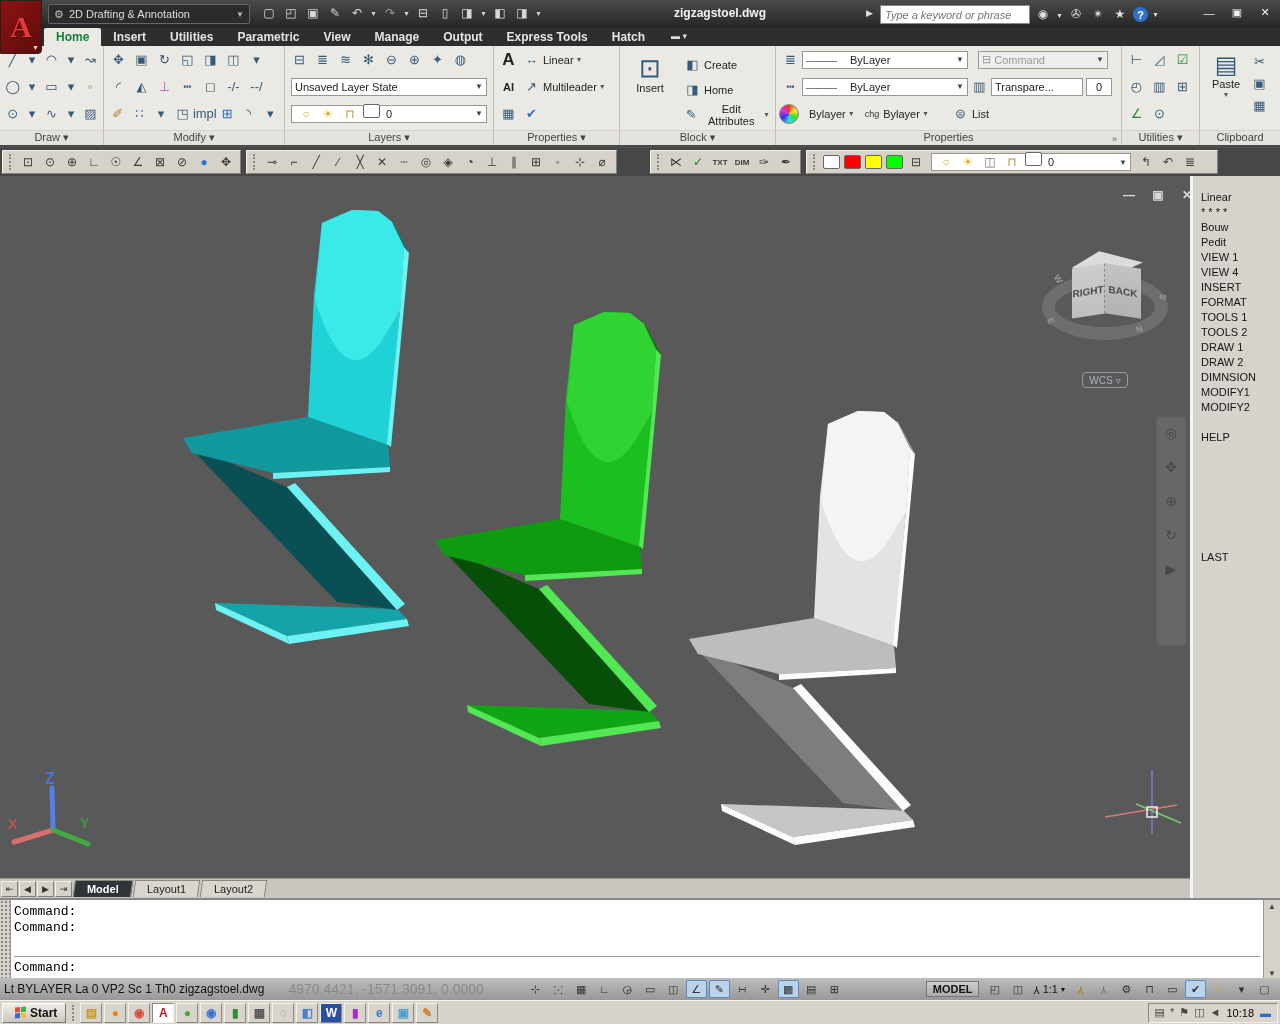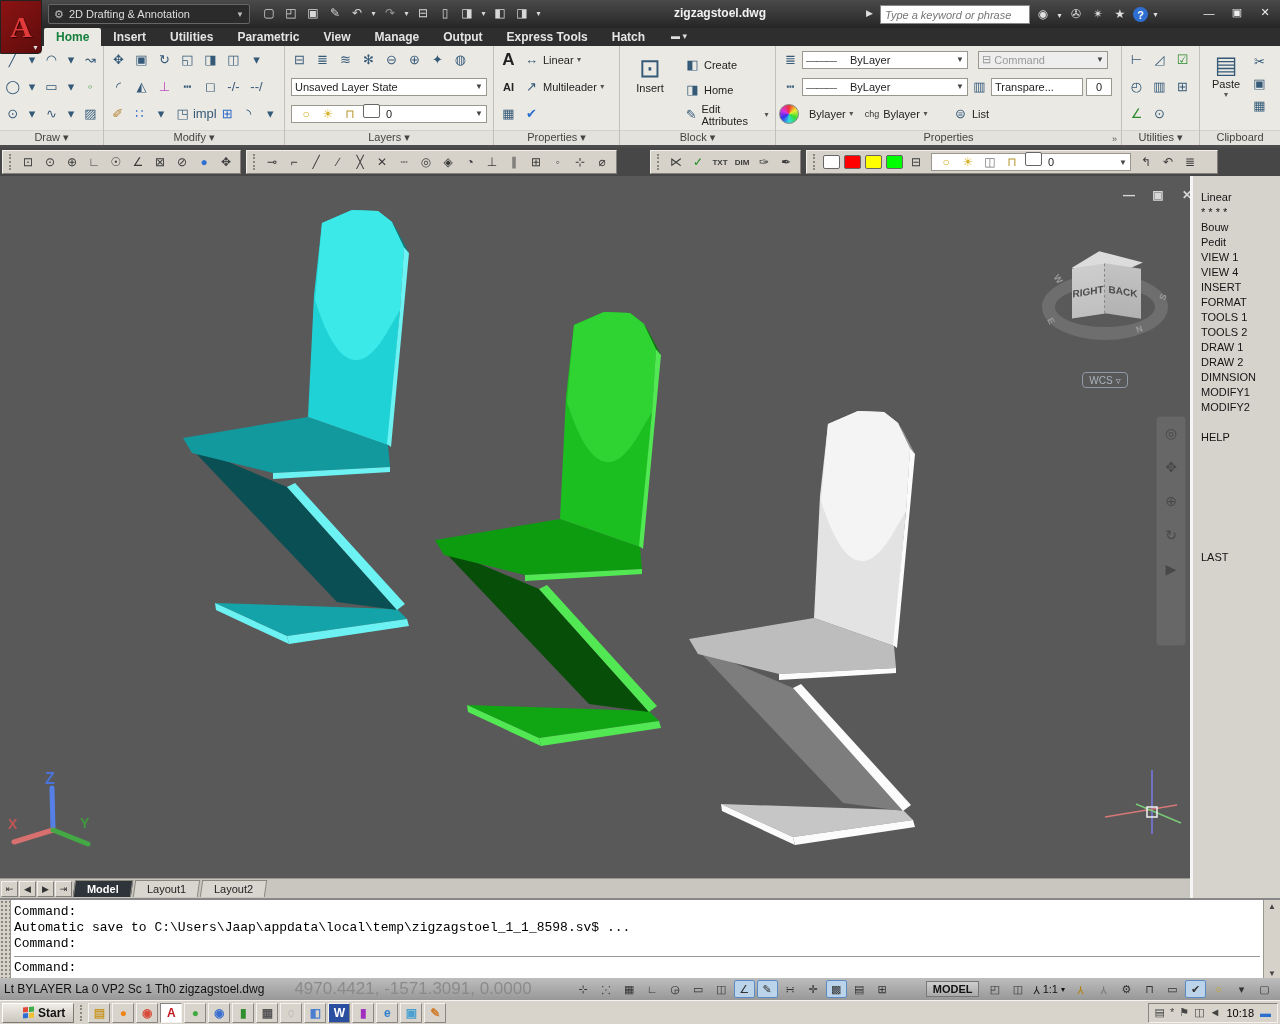--- a/index.html
+++ b/index.html
@@ -112,32 +112,32 @@
   #cmd-hist { position:absolute; left:14px; top:4px; right:20px; }
   .cmd-line { display:block; font-family:"Liberation Mono",monospace; font-size:13px; color:#000; line-height:16px; white-space:pre; }
   #cmd-prompt-row { position:absolute; left:14px; right:20px; top:56px; border-top:1px solid #999; padding-top:3px; }
   #cmd-scroll { position:absolute; right:0; top:0; width:17px; height:80px; background:#d6d2ca; border-left:1px solid #9a978f;
     display:flex; flex-direction:column; justify-content:space-between; align-items:center; font-size:8px; color:#444; padding:2px 0; }
 
   
   #statusbar { position:absolute; left:0; top:978px; width:1280px; height:22px;
     background:linear-gradient(#bdbdbd,#989898); display:flex; align-items:center; font-size:12px; color:#111;
     padding:0 4px; }
-  #status-coords { color:#8a8a8a; margin-left:30px; font-size:17px; }
+  #status-coords { color:#8a8a8a; margin-left:24px; font-size:14px; }
   .sbtn { display:inline-flex; width:21px; height:18px; align-items:center; justify-content:center; font-size:11px;
     color:#333; border:1px solid transparent; border-radius:2px; margin:0 1px; }
   .sbtn.pressed { background:#bcd4ea; border-color:#5b8bc2; }
   #model-btn { border:1px solid #777; background:linear-gradient(#cfcfcf,#aaa); padding:1px 6px; font-size:11px;
     font-weight:bold; margin:0 4px; }
   .scale-combo { display:flex; align-items:center; gap:3px; font-size:11px; padding:0 4px; }
 
   
   #taskbar { position:absolute; left:0; top:1000px; width:1280px; height:24px; background:#d8d4cb;
     border-top:1px solid #f5f3ef; display:flex; align-items:center; padding:0 2px; }
-  #start-btn { display:flex; align-items:center; gap:4px; height:20px; padding:0 8px 0 20px;
+  #start-btn { display:flex; align-items:center; gap:4px; height:20px; padding:0 8px 0 12px;
     background:linear-gradient(#efece6,#cbc7be); border:1px solid; border-color:#fff #7d7a74 #7d7a74 #fff;
     font-weight:bold; font-size:12px; color:#111; }
   .winflag { display:grid; grid-template-columns:5px 5px; grid-template-rows:5px 5px; gap:1px; transform:skewY(-6deg); }
   .winflag i { display:block; }
   .qlbtn { width:22px; height:20px; margin-left:2px; display:inline-flex; align-items:center; justify-content:center;
     background:#d8d4cb; border:1px solid; border-color:#f4f2ee #8a8782 #8a8782 #f4f2ee; font-size:12px; font-weight:bold; }
   .qlbtn.pressed { border-color:#8a8782 #f4f2ee #f4f2ee #8a8782; background:#fff; }
   #tray { margin-left:auto; display:flex; align-items:center; gap:6px; height:20px; padding:0 6px;
     border:1px solid; border-color:#8a8782 #f4f2ee #f4f2ee #8a8782; font-size:11px; }
   #tray .tico { font-size:11px; color:#444; }
@@ -321,21 +321,21 @@
       <div class="prow" style="height:25px;">
         <span class="ricon">◧</span>
         <span style="font-size:11px;color:#222;">Create</span>
       </div>
       <div class="prow" style="height:25px;">
         <span class="ricon">◨</span>
         <span style="font-size:11px;color:#222;">Home</span>
       </div>
       <div class="prow" style="height:25px;">
         <span class="ricon">✎</span>
-        <span style="font-size:11px;color:#222;">Edit Attributes</span>
+        <span style="font-size:11px;color:#222;text-align:center;">Edit Attributes</span>
         <span class="tbtn arrow">▾</span>
       </div>
     </div>
     <div class="panel-title">Block ▾</div>
   </div>
 
   <div class="panel" style="left:776px;width:346px;">
     <div class="prow">
       <span class="ricon">≣</span>
       <div class="combo" style="width:166px;">
@@ -590,21 +590,20 @@
     </span>
   <div class="ltab active"><span>Model</span></div>
   <div class="ltab"><span>Layout1</span></div>
   <div class="ltab"><span>Layout2</span></div>
 </div>
 
 <div id="cmdwin">
   <div id="cmd-grip"></div>
   <div id="cmd-hist">
       <span class="cmd-line">Command:</span>
-      <span class="cmd-line">Automatic save to C:\Users\Jaap\appdata\local\temp\zigzagstoel_1_1_8598.sv$ ...</span>
       <span class="cmd-line">Command:</span>
     </div>
   <div id="cmd-prompt-row">
     <span class="cmd-line">Command:</span>
   </div>
   <div id="cmd-scroll">
     <span>▲</span>
     <span>▼</span>
   </div>
 </div>

